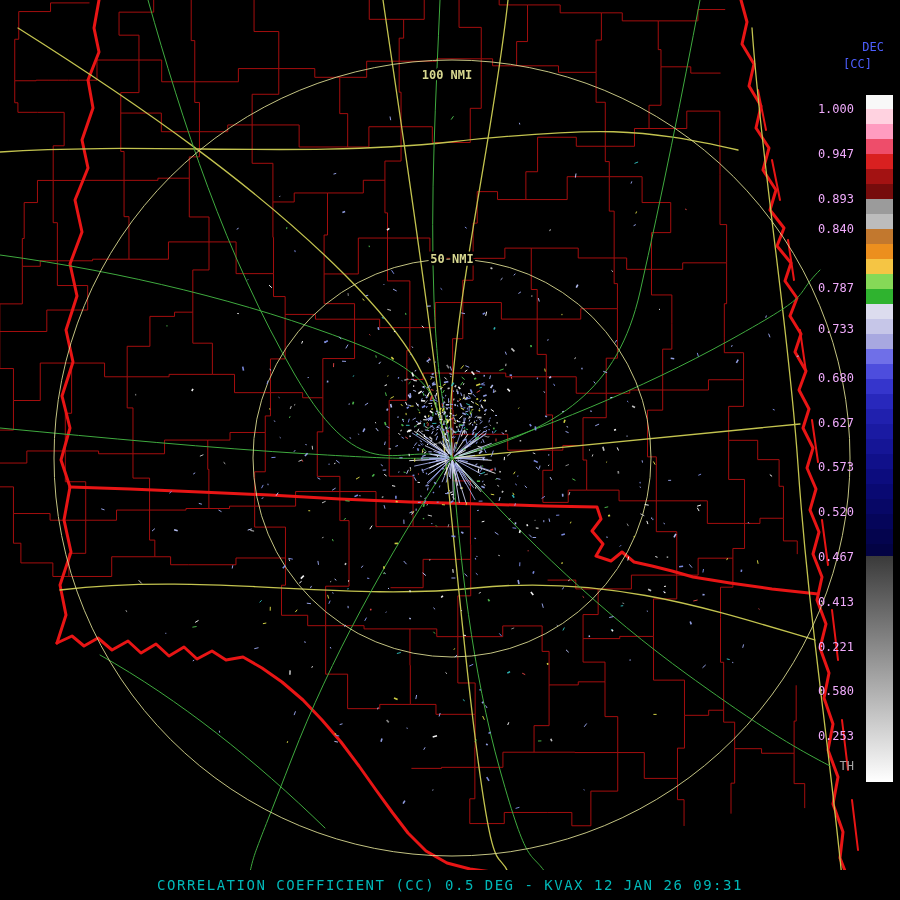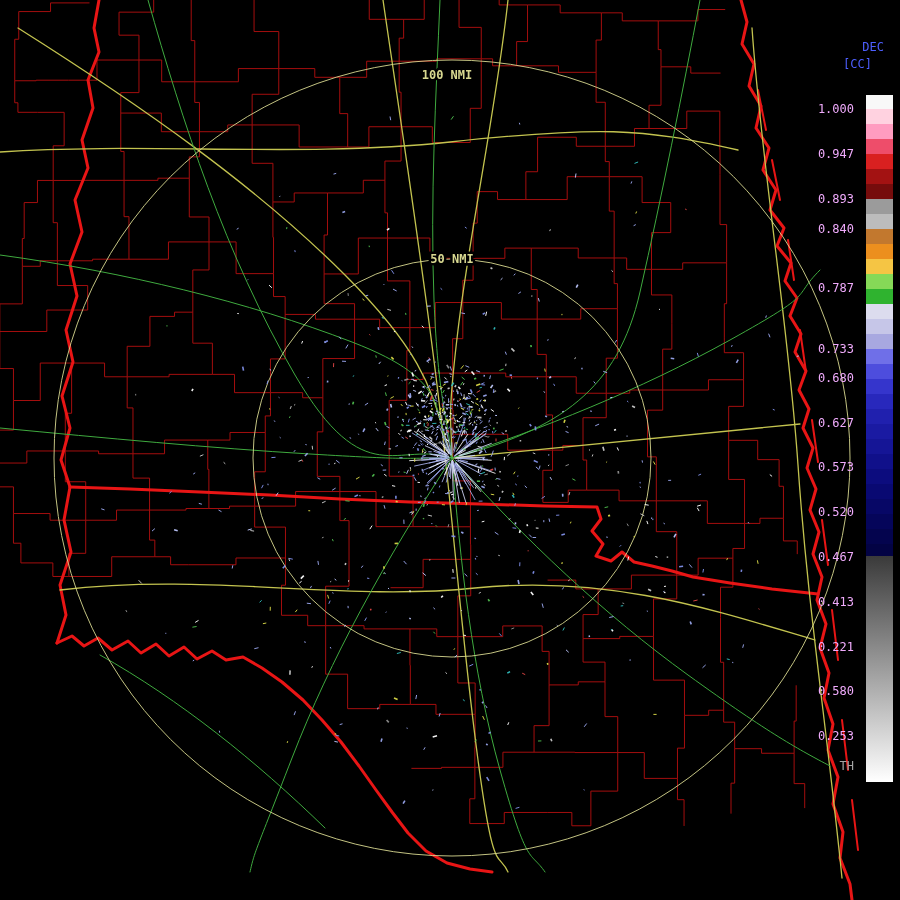--- a/index.html
+++ b/index.html
@@ -1267,25 +1267,26 @@
       <div class="cb-seg" style="height: 12px; background: rgb(3, 3, 68);"></div>
       <div class="cb-seg" style="height: 226px; background: linear-gradient(rgb(58, 58, 58), rgb(255, 255, 255));"></div>
     </div>
   <div class="cb-labels" id="cb-labels">
     <div class="cb-th">TH</div>
   <div class="cb-label" style="top: 8px;">1.000</div>
       <div class="cb-label" style="top: 52.8px;">0.947</div>
       <div class="cb-label" style="top: 97.6px;">0.893</div>
       <div class="cb-label" style="top: 128px;">0.840</div>
       <div class="cb-label" style="top: 187px;">0.787</div>
-      <div class="cb-label" style="top: 248px;">0.733</div>
+      <div class="cb-label" style="top: 228px;">0.733</div>
       <div class="cb-label" style="top: 276.8px;">0.680</div>
       <div class="cb-label" style="top: 321.6px;">0.627</div>
       <div class="cb-label" style="top: 366.4px;">0.573</div>
       <div class="cb-label" style="top: 411.2px;">0.520</div>
       <div class="cb-label" style="top: 456px;">0.467</div>
       <div class="cb-label" style="top: 500.8px;">0.413</div>
       <div class="cb-label" style="top: 545.6px;">0.221</div>
       <div class="cb-label" style="top: 590.4px;">0.580</div>
       <div class="cb-label" style="top: 635.2px;">0.253</div>
     </div>
 
+  <div class="caption" style="color: rgb(0, 184, 184);">CORRELATION COEFFICIENT (CC) 0.5 DEG - KVAX 12 JAN 26 09:31</div>
 </div>
 
 </body></html>

